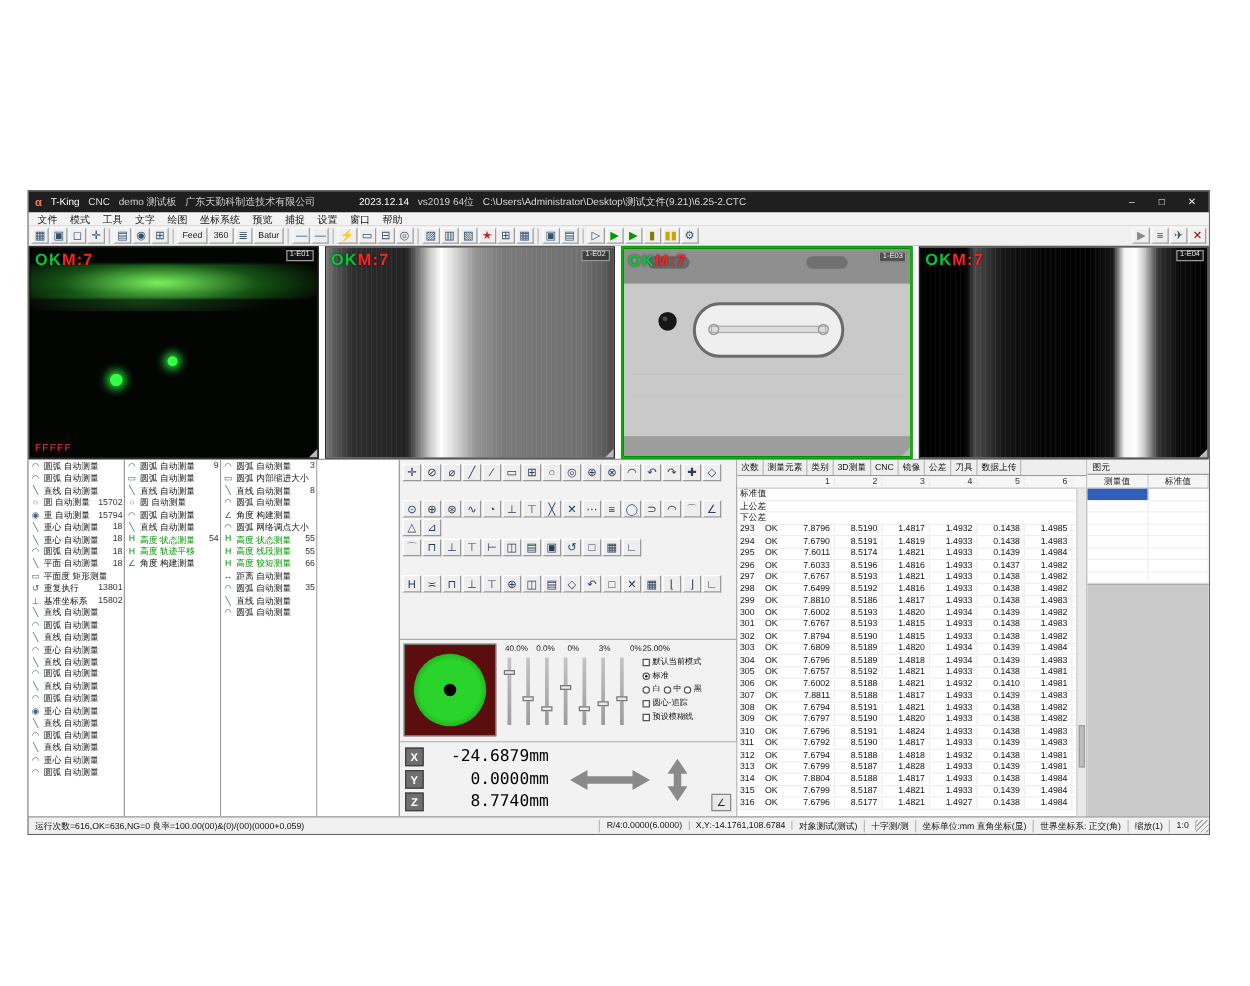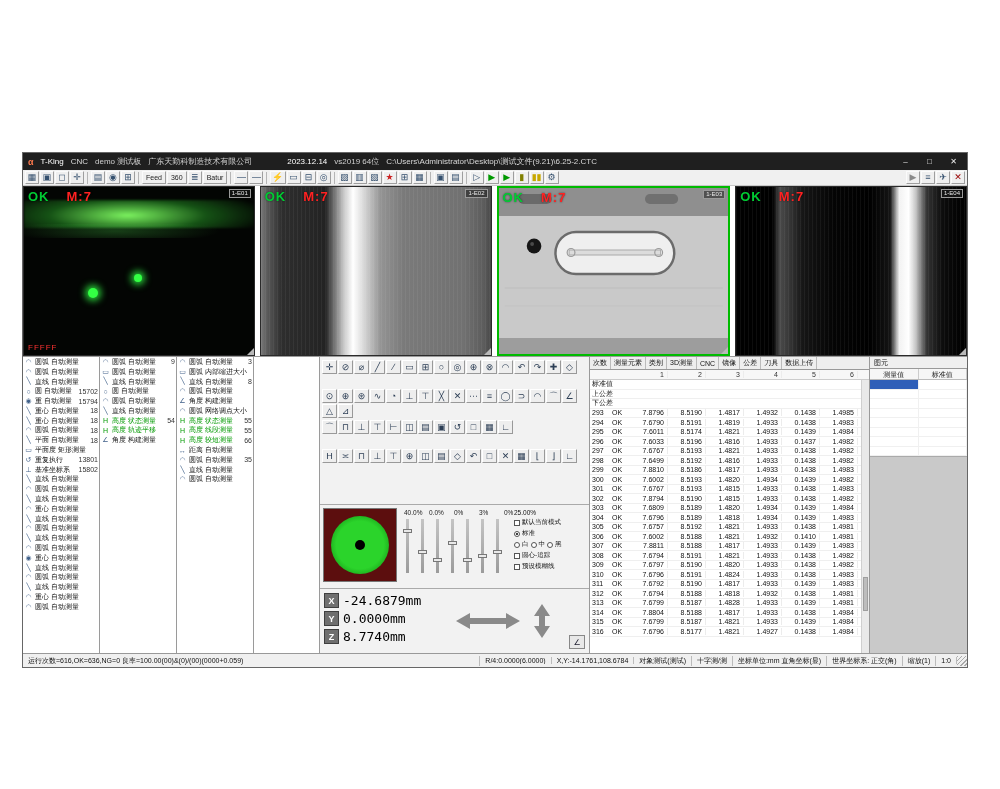--- a/index.html
+++ b/index.html
@@ -18,21 +18,21 @@
 .toolbar{height:16px;background:#f0f0f0;display:flex;align-items:center;gap:1px;padding:0 2px;border-bottom:1px solid #c8c8c8;flex:0 0 auto}
 .tbtn{height:13px;min-width:14px;display:flex;align-items:center;justify-content:center;font-size:9px;line-height:1;color:#35506e;background:#efefef;border:1px solid;border-color:#fbfbfb #9e9e9e #9e9e9e #fbfbfb;padding:0 1px}
 .tbtn.text{font-size:7px;color:#222;padding:0 3px}
 .tsep{width:1px;height:12px;background:#b5b5b5;margin:0 2px}
 .tspacer{flex:1}
 
 .cameras{height:170px;display:flex;gap:5px;background:#fff;flex:0 0 auto}
 .camera{flex:1;position:relative;border:1px solid #2a2a2a;overflow:hidden;background:#000}
 .camera.selected{border:2px solid #00bb00}
 .cam-ok{position:absolute;top:2px;left:4px;font-size:13px;font-weight:bold;color:#00cc33;letter-spacing:1px;text-shadow:0 0 2px rgba(0,0,0,.6)}
-.cam-m{color:#ff2222;margin-left:17px}
+.cam-m{color:#ff2222;margin-left:0}
 .cam-corner{position:absolute;top:2px;right:3px;font-size:6px;color:#e8e8e8;background:rgba(30,30,30,.55);border:1px solid #9a9a9a;padding:0 2px;line-height:7px}
 .cam-extra{position:absolute;bottom:3px;left:4px;color:#ff3333;font-size:8px;font-weight:normal;letter-spacing:1px}
 .cam-resize{position:absolute;bottom:0;right:0;width:0;height:0;border-left:7px solid transparent;border-bottom:7px solid #b9b9b9}
 .cam1{background:#030503}
 .cam1 .glow{position:absolute;left:0;right:0;top:8%;height:28px;background:radial-gradient(62% 100% at 45% 55%,rgba(130,255,100,.95),rgba(40,160,40,.5) 55%,rgba(0,40,0,0) 100%);filter:blur(1px)}
 .cam1 .glow2{position:absolute;left:0;right:0;top:22%;height:14px;background:radial-gradient(50% 100% at 40% 50%,rgba(60,170,60,.35),transparent 90%)}
 .dot{position:absolute;border-radius:50%;background:#33ff44;box-shadow:0 0 7px 3px rgba(50,255,70,.8)}
 .dot.d1{width:10px;height:10px;left:28%;top:60%}
 .dot.d2{width:8px;height:8px;left:48%;top:52%}
 .cam2{background:linear-gradient(90deg,#787878 0%,#585858 3%,#2e2e2e 9%,#232323 28%,#c9c9c9 36%,#ffffff 40%,#dedede 44%,#949494 52%,#7a7a7a 62%,#717171 88%,#5c5c5c 97%,#474747 100%)}
@@ -68,21 +68,21 @@
 .vthumb{position:absolute;left:-3px;width:9px;height:4px;background:#e9e9e9;border:1px solid #777}
 .opts{width:72px;flex:0 0 auto;display:flex;flex-direction:column;gap:2px;font-size:6.5px;color:#111;padding-top:1px}
 .opt{display:flex;align-items:center;gap:2px;white-space:nowrap}
 .cbox{width:6px;height:6px;border:1px solid #555;background:#fff;flex:0 0 auto}
 .rbox{border-radius:50%;position:relative}
 .rbox.checked::after{content:"";position:absolute;left:1px;top:1px;width:2px;height:2px;border-radius:50%;background:#000}
 .coords{flex:1;display:flex;gap:6px;padding:4px;background:#f2f2f2}
 .coord-col{display:flex;flex-direction:column;gap:3px}
 .coord-row{display:flex;align-items:center;gap:4px}
 .axis-chip{width:15px;height:15px;background:#6f6f6f;border:1px solid #3f3f3f;color:#fff;font-size:9px;font-weight:bold;display:flex;align-items:center;justify-content:center}
-.coord-val{width:96px;text-align:left;font-size:13px;color:#000;font-family:"DejaVu Sans Mono",monospace}
+.coord-val{width:96px;text-align:right;font-size:13px;color:#000;font-family:"DejaVu Sans Mono",monospace}
 .arrow-pad{flex:1;display:flex;align-items:center;justify-content:center;gap:12px}
 .zbtn{align-self:flex-end;width:16px;height:14px;border:1px solid #888;background:#e8e8e8;font-size:8px;display:flex;align-items:center;justify-content:center;color:#223}
 
 .table-wrap{width:280px;flex:0 0 auto;display:flex;flex-direction:column;font-size:7px;background:#fff;border-right:1px solid #9a9a9a}
 .ttabs{display:flex;height:13px;background:#eee;border-bottom:1px solid #999;flex:0 0 auto}
 .ttab{flex:0 0 auto;padding:0 3px;display:flex;align-items:center;border-right:1px solid #bbb;color:#111;white-space:nowrap}
 .colnums{display:flex;height:10px;border-bottom:1px solid #ccc;background:#f7f7f7;color:#333;flex:0 0 auto;align-items:center}
 .colnum{border-right:1px solid #e2e2e2}
 .tbody-wrap{flex:1;display:flex;min-height:0}
 .tbody{flex:1;overflow:hidden}
@@ -122,20 +122,33 @@
     <span class="tdim">广东天勤科制造技术有限公司</span>
     <span class="tdate">2023.12.14</span>
     <span class="tdim">vs2019 64位</span>
     <span class="tpath">C:\Users\Administrator\Desktop\测试文件(9.21)\6.25-2.CTC</span>
     <span class="tspace"></span>
     <span class="wbtn">–</span>
     <span class="wbtn">□</span>
     <span class="wbtn">✕</span>
   </div>
 
+  <div class="menubar" id="menubar">
+      <div class="menu-item">文件</div>
+      <div class="menu-item">模式</div>
+      <div class="menu-item">工具</div>
+      <div class="menu-item">文字</div>
+      <div class="menu-item">绘图</div>
+      <div class="menu-item">坐标系统</div>
+      <div class="menu-item">预览</div>
+      <div class="menu-item">捕捉</div>
+      <div class="menu-item">设置</div>
+      <div class="menu-item">窗口</div>
+      <div class="menu-item">帮助</div>
+    </div>
 
   <div class="toolbar" id="toolbar">
       <div class="tbtn">▦</div>
       <div class="tbtn">▣</div>
       <div class="tbtn">◻</div>
       <div class="tbtn">✛</div>
       <div class="tsep"></div>
       <div class="tbtn">▤</div>
       <div class="tbtn">◉</div>
       <div class="tbtn">⊞</div>

